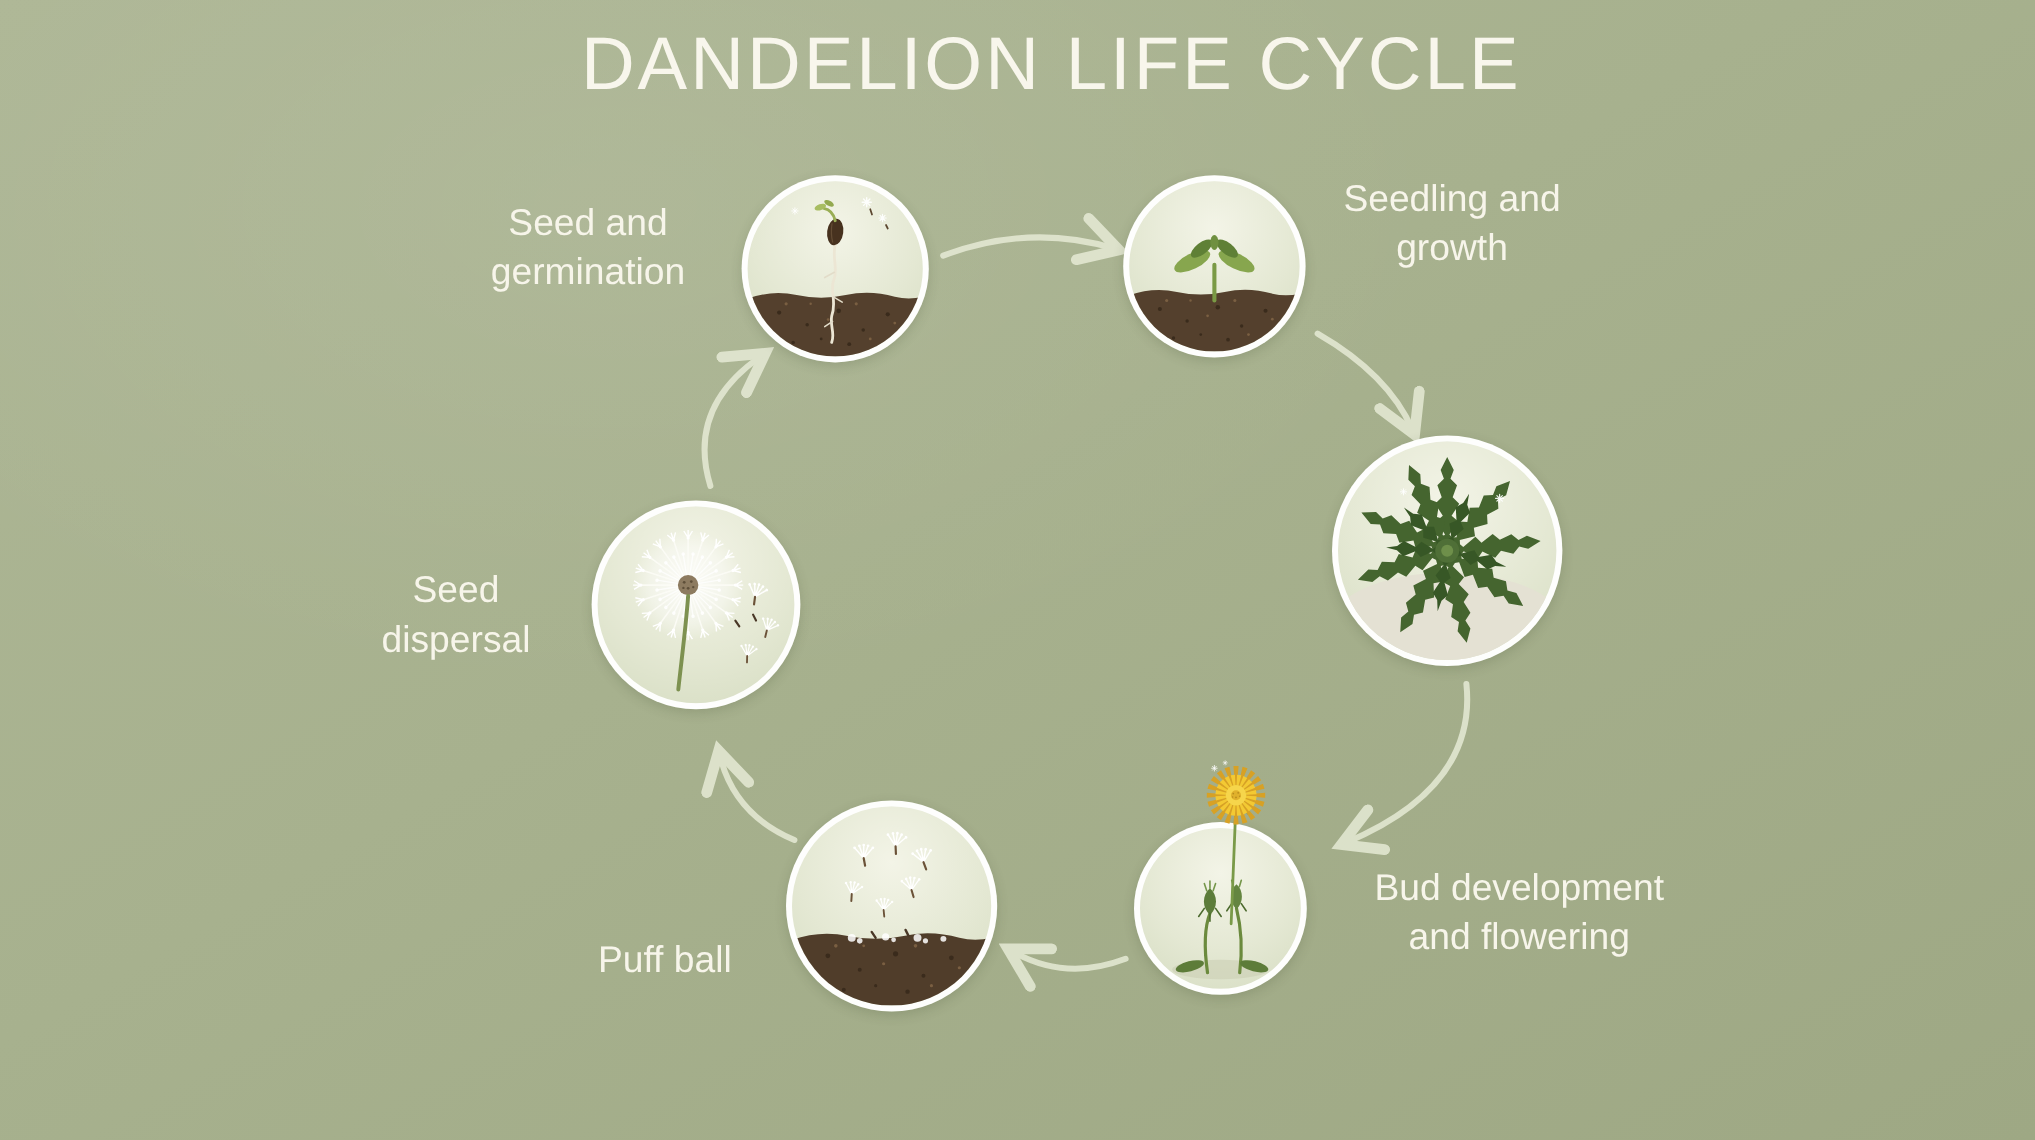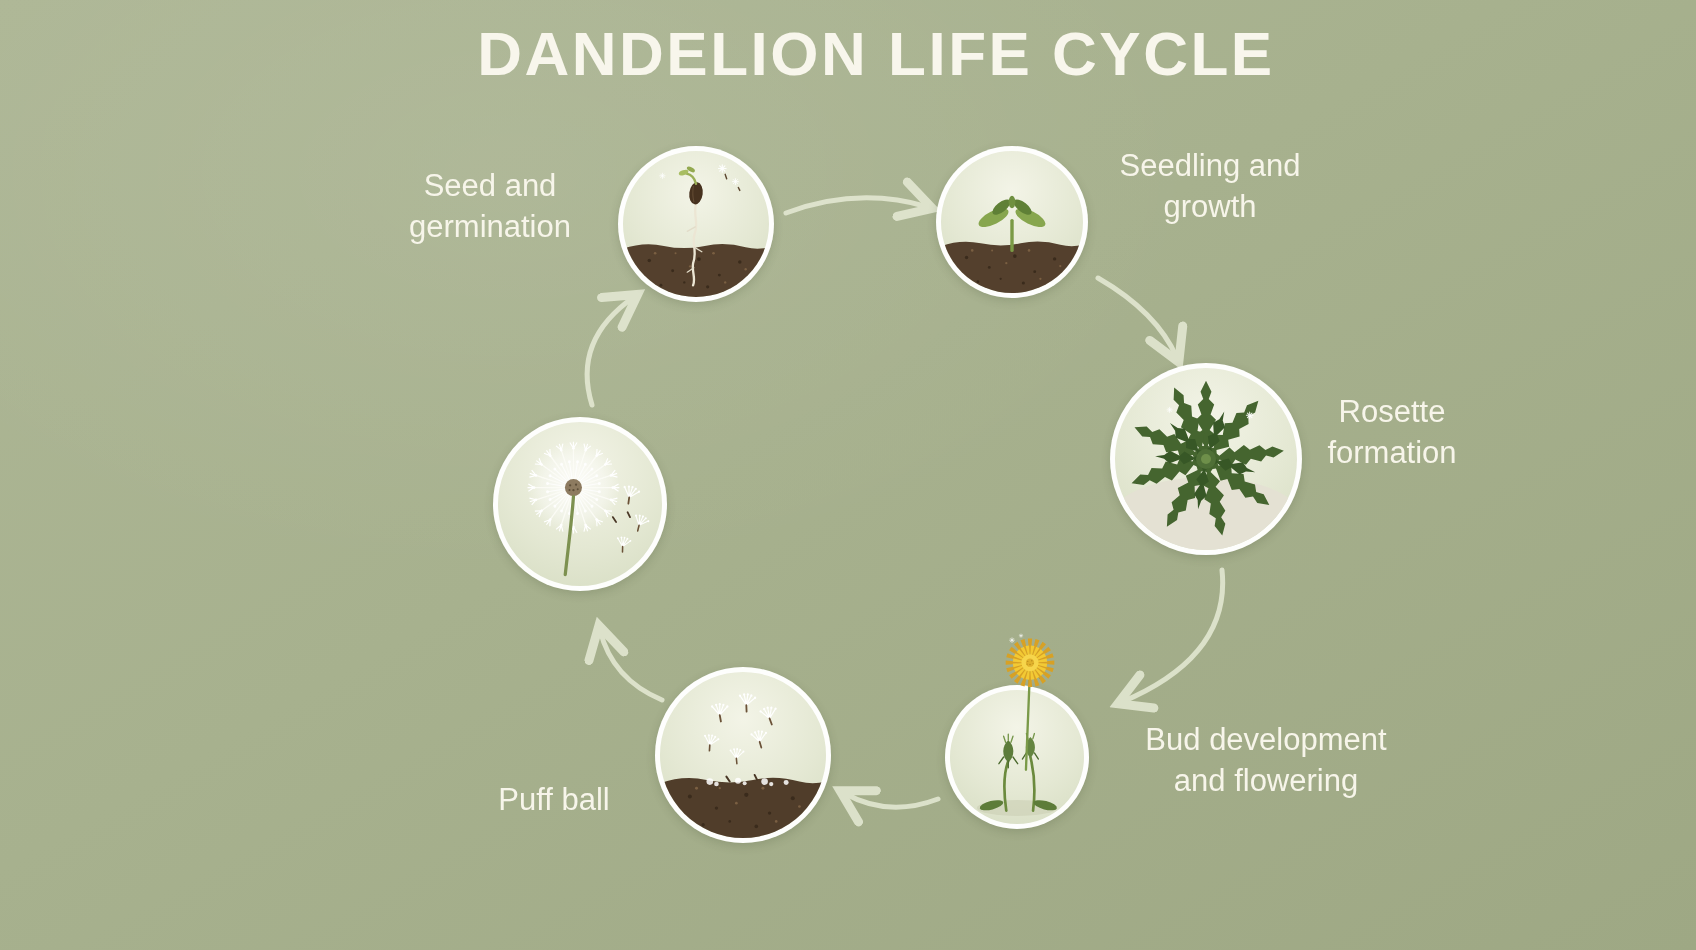--- a/index.html
+++ b/index.html
@@ -4,21 +4,21 @@
 <style>
   *{margin:0;padding:0;box-sizing:border-box}
   html,body{width:1696px;height:950px}
   body{font-family:"Liberation Sans", sans-serif;background:#a8b190;}
   .canvas{position:relative;width:1696px;height:950px;overflow:hidden;
     background:
       radial-gradient(1200px 700px at 30% 18%, rgba(255,255,255,0.06), rgba(0,0,0,0) 60%),
       linear-gradient(150deg,#aeb796 0%,#a7b18e 45%,#9ea884 100%);}
   .shared-defs{position:absolute;width:0;height:0;}
   .title{position:absolute;top:18px;left:0;width:100%;text-align:center;
-    font-size:62px;font-weight:700;letter-spacing:2.5px;color:#f8f6ec;text-indent:56px;z-index:3;}
+    font-size:62px;font-weight:400;letter-spacing:2.5px;color:#f8f6ec;text-indent:56px;z-index:3;}
   .arrows{position:absolute;left:0;top:0;z-index:1;}
   .stage{position:absolute;z-index:2;}
   .stage-circle{position:absolute;inset:0;border-radius:50%;
     border:5px solid rgba(255,255,255,0.95);overflow:hidden;
     background:radial-gradient(circle at 50% 28%, #f3f4e7 0%, #e4e8d3 55%, #d5dcc1 100%);
     box-shadow:0 3px 10px rgba(55,65,38,0.18);}
   .stage-circle svg{position:absolute;inset:0;width:100%;height:100%;display:block;}
   .flower-overflow{position:absolute;overflow:visible;z-index:3;}
   .stage-label{position:absolute;z-index:3;color:#f7f5ea;font-size:31px;line-height:1.32;
     text-align:center;white-space:pre-line;}
@@ -342,19 +342,19 @@
         <use href="#fluff-seed" transform="translate(76,76) rotate(12) scale(0.85)"></use>
         <path d="M70,58 L72,61 M79,55 L80.5,58" stroke="#4a3827" stroke-width="1.1" stroke-linecap="round" fill="none"></path>
       </svg>
     </div>
   </div>
 
   <div class="stage-label" style="left:1080px;top:146px;width:260px;">Seedling and
 growth</div>
   <div class="stage-label" style="left:360px;top:166px;width:260px;">Seed and
 germination</div>
-  <div class="stage-label" style="left:1272px;top:392px;width:240px;">Rosette
-formation</div>
   <div class="stage-label" style="left:1086px;top:720px;width:360px;">Bud development
 and flowering</div>
   <div class="stage-label" style="left:454px;top:780px;width:200px;">Puff ball</div>
+  <div class="stage-label" style="left:280px;top:472px;width:200px;">Seed
+dispersal</div>
 
 </div>
 
 </body></html>

